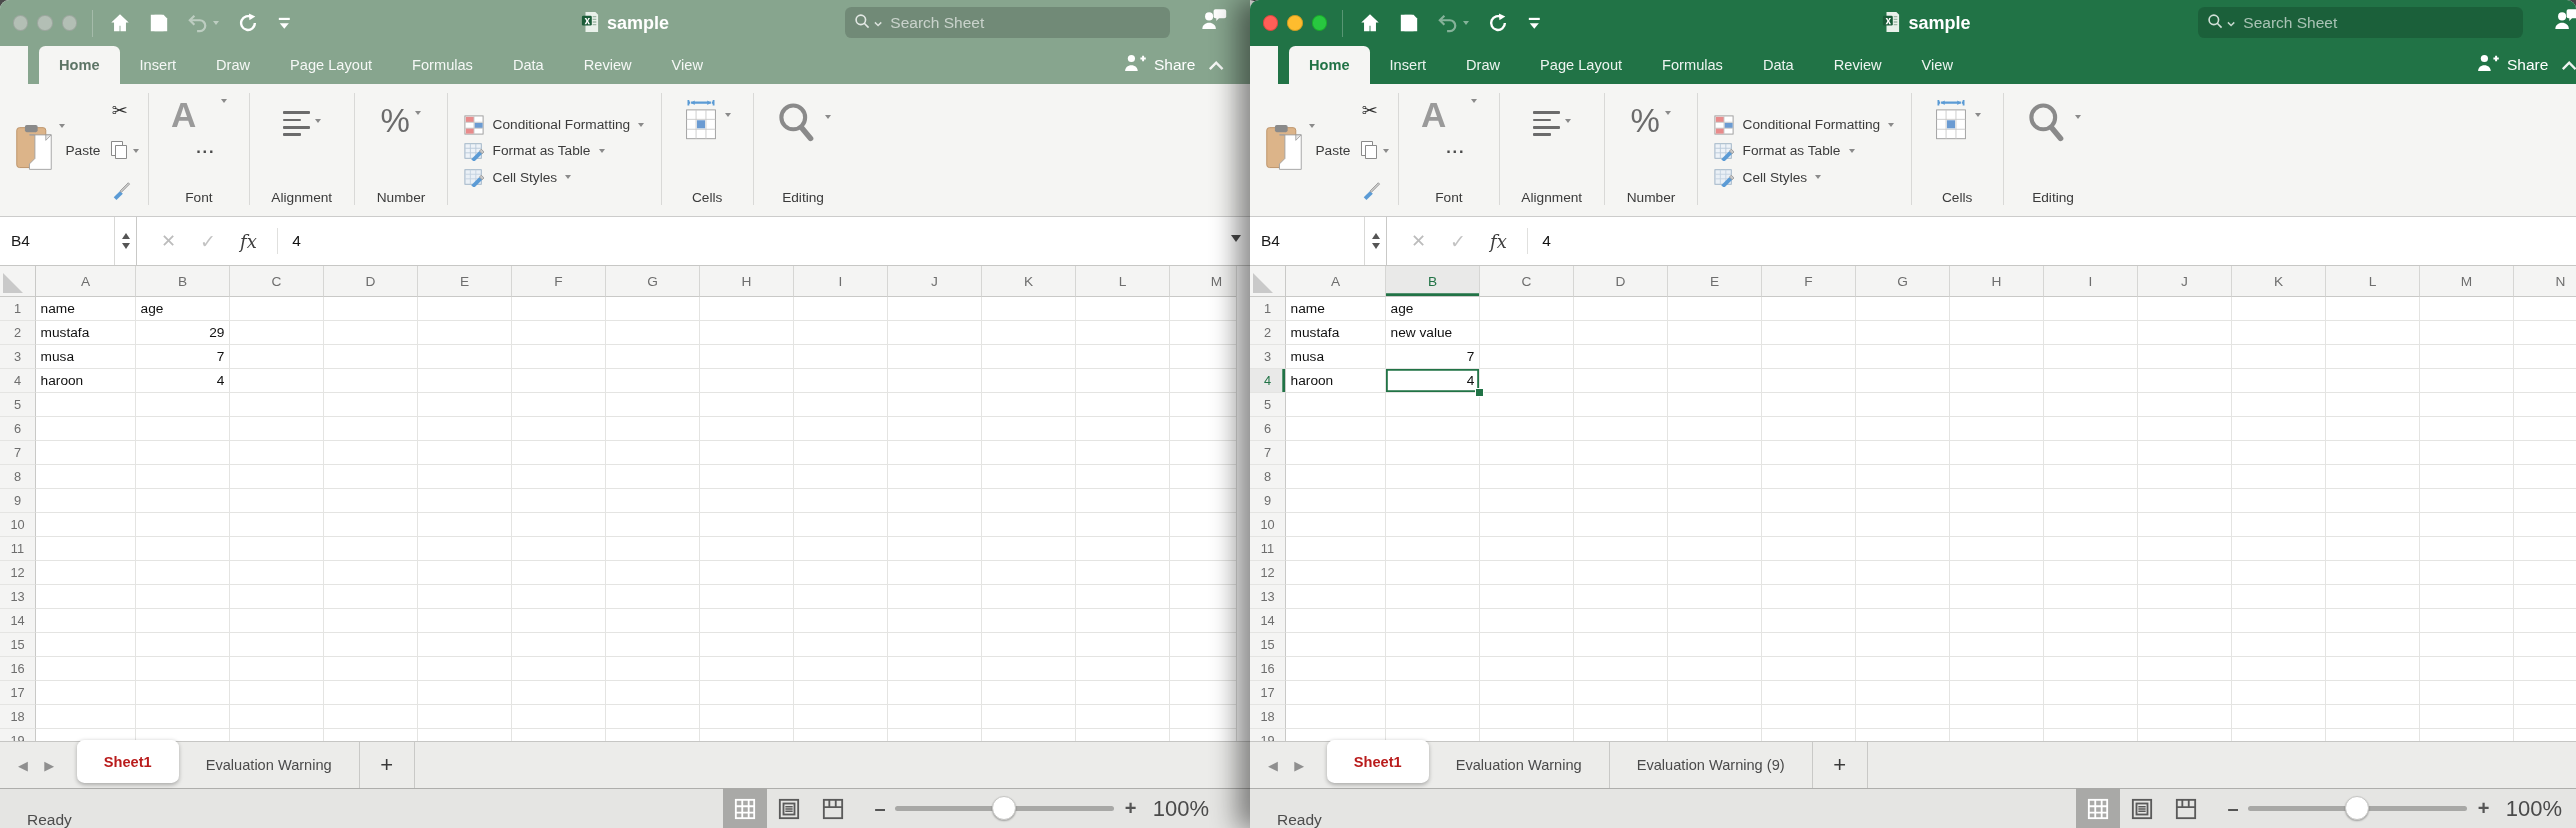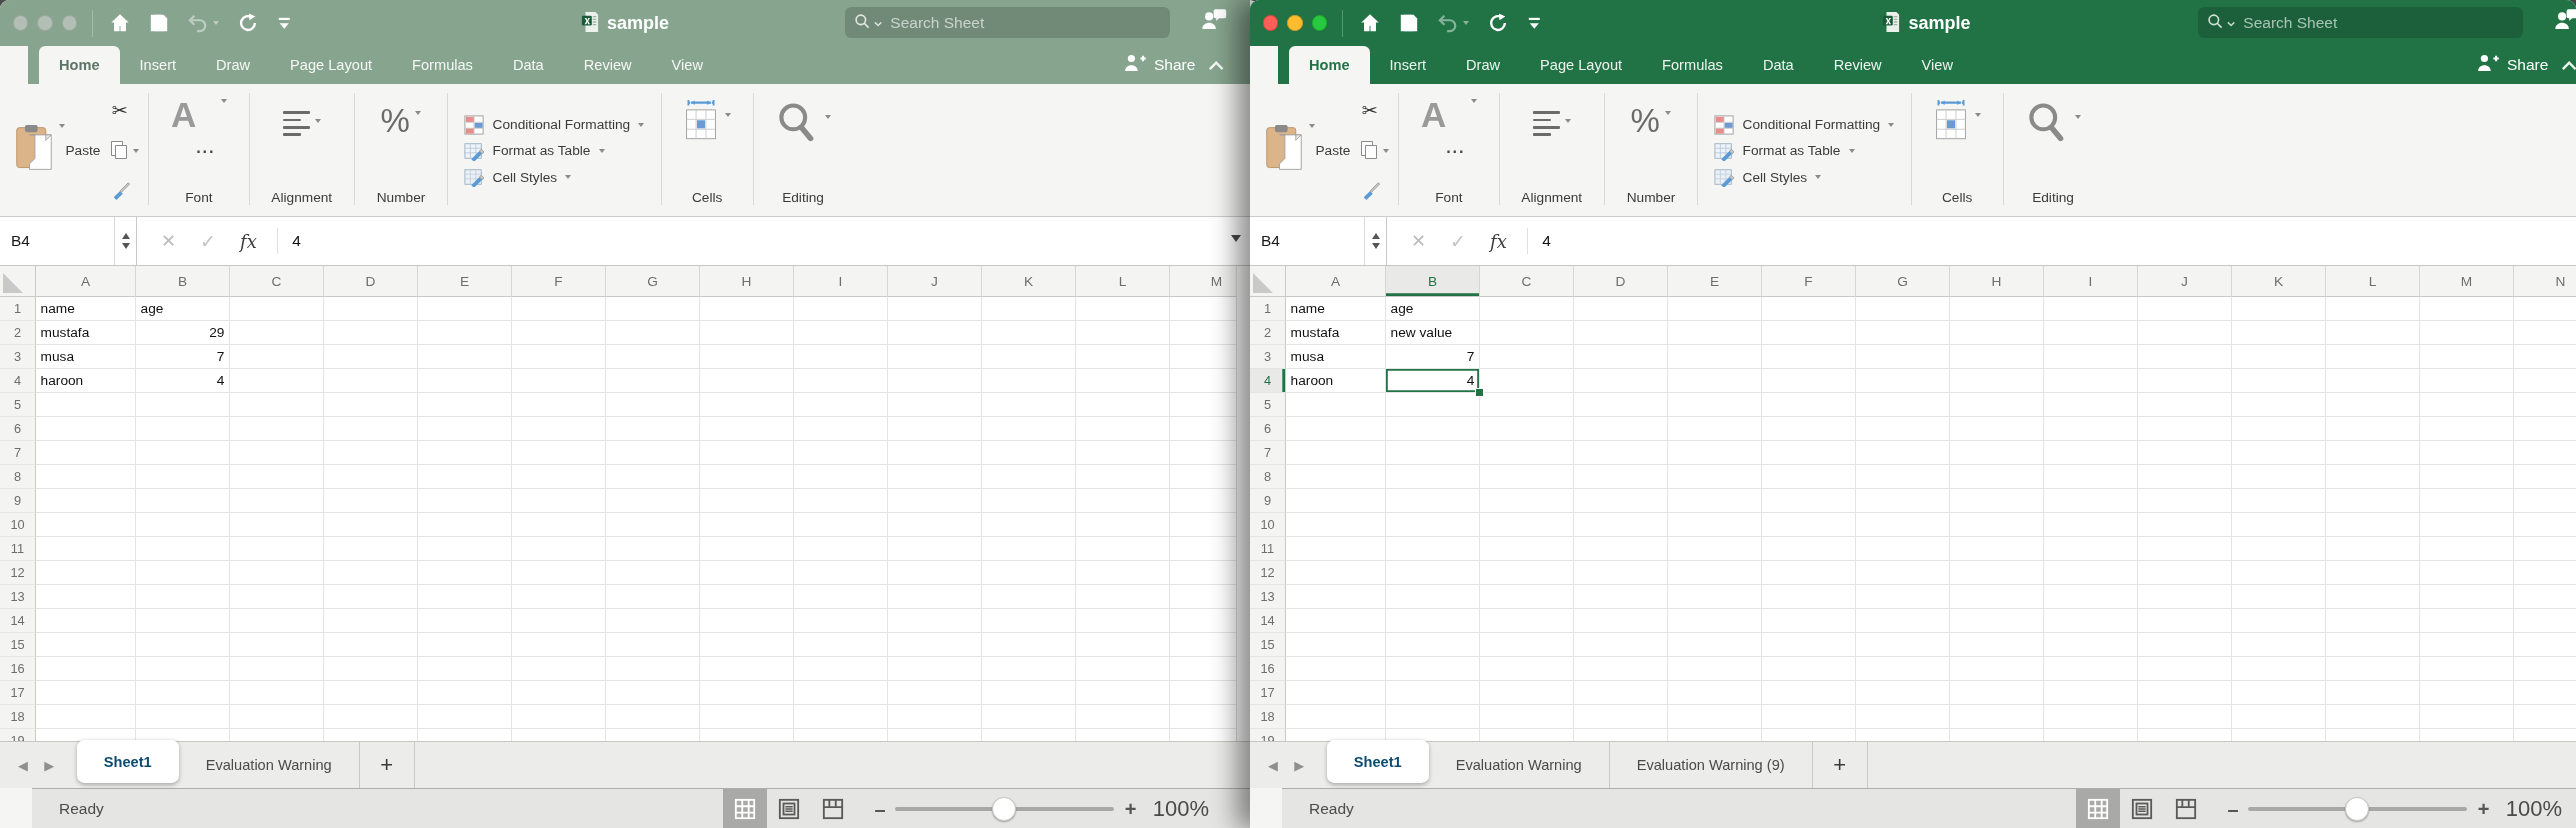--- a/index.html
+++ b/index.html
@@ -101,25 +101,25 @@
   .fill-handle { position:absolute; right:-4.6px; bottom:-4.6px; width:8.2px; height:8.2px; background:#217346; border:1.8px solid #fff; z-index:3; }
   .vscroll { position:absolute; top:0; right:0; bottom:0; width:13.7px; background:#fafafa; border-left:0.9px solid #dcdcda; }
 
   
   .sheetbar { height:47px; background:#ececea; border-top:0.9px solid #c6c6c4; display:flex; align-items:center; position:relative; z-index:4; }
   .nav-arrow { color:#8f8f8f; font-size:12.8px; margin:0 8.2px; cursor:default; }
   .nav-arrow:first-child { margin-left:18px; }
   .sheet-tabs { display:flex; align-items:center; height:100%; margin-left:14.6px; }
   .stab { display:flex; align-items:center; height:100%; padding:0 27px; font-size:14.6px; color:#4a4a4a; position:relative; }
   .stab:not(.active) { border-right:0.9px solid #c9c9c7; }
-  .stab.active { background:#fff; color:#0c4a6e; font-weight:bold; height:43px; margin-top:-6.4px; border-radius:7.3px; box-shadow:0 1.8px 4.6px rgba(0,0,0,.28); }
+  .stab.active { background:#fff; color:#b91c1c; font-weight:bold; height:43px; margin-top:-6.4px; border-radius:7.3px; box-shadow:0 1.8px 4.6px rgba(0,0,0,.28); }
   .stab-plus { width:55px; height:100%; display:flex; align-items:center; justify-content:center; font-size:22px; color:#3a3a3a; border-right:0.9px solid #c9c9c7; }
 
   
-  .statusbar { height:41px; background:#e5e5e3; border-top:0.9px solid #aeaeac; display:flex; align-items:center;margin-left:32px; }
+  .statusbar { height:41px; background:#e5e5e3; border-top:0.9px solid #aeaeac; display:flex; align-items:flex-end; }
   .ready { margin-left:27px; font-size:15.5px; color:#4c4c4c; }
   .sb-right { margin-left:auto; display:flex; align-items:center; padding-right:41px; }
   .viewbtn { width:44px; height:41px; display:flex; align-items:center; justify-content:center; }
   .viewbtn.active { background:#a9a9a7; }
   .zoom-minus { font-size:20px; color:#555; font-weight:bold; margin:0 9px 0 20px; }
   .zoom-track { width:219px; height:4.6px; background:#a8a8a6; border-radius:2.7px; position:relative; }
   .zoom-knob { position:absolute; left:calc(50% - 12px); top:-10px; width:24px; height:24px; border-radius:50%; background:#fff; border:0.9px solid #c6c6c4; box-shadow:0 0.9px 1.8px rgba(0,0,0,.3); }
   .zoom-plus { font-size:20px; color:#555; font-weight:bold; margin:0 16.4px 0 11px; }
   .zoom-label { font-size:22px; color:#4a4a4a; min-width:49px; text-align:right; }
 </style>

